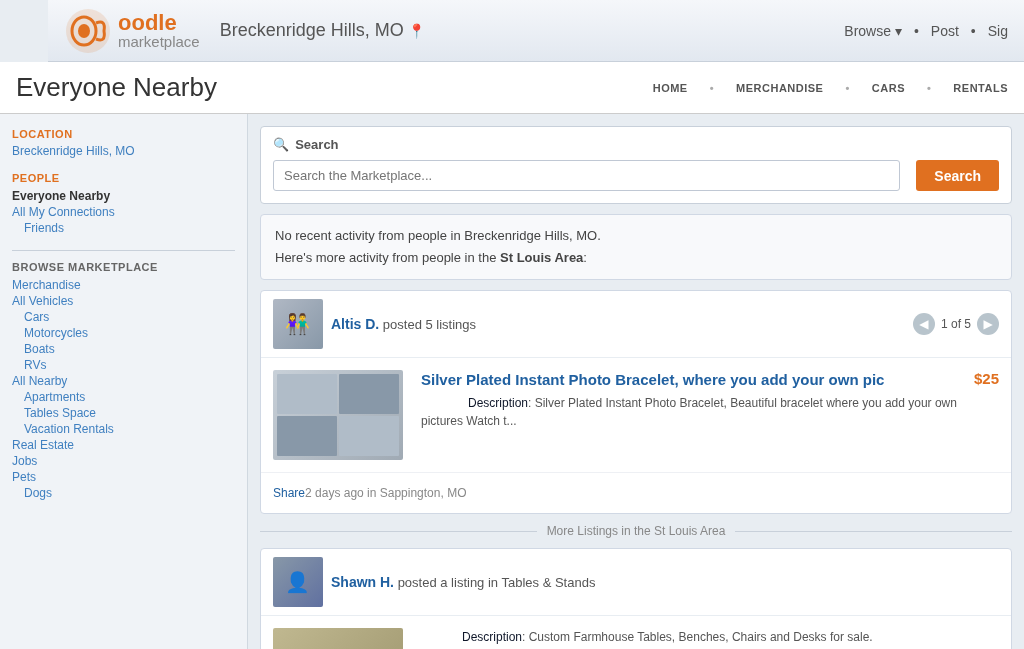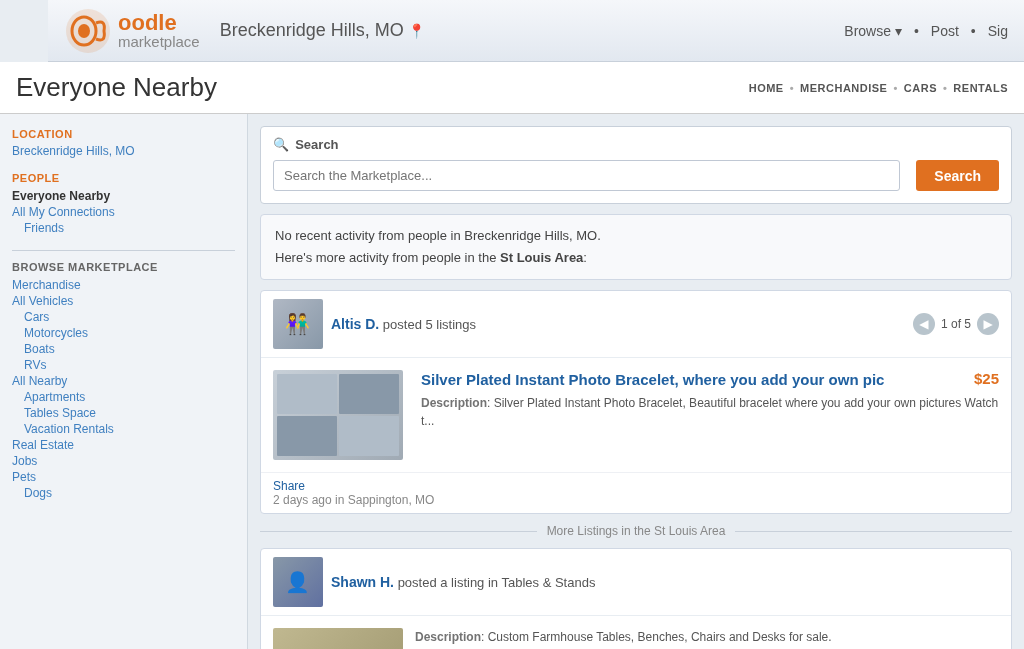--- a/index.html
+++ b/index.html
@@ -73,21 +73,21 @@
       justify-content: space-between;
     }
     #page-title-text {
       font-size: 26px;
       font-weight: normal;
       color: #333;
     }
     .nav-links {
       display: flex;
       align-items: flex-end;
-      gap: 6px;
+      gap: 22px;
       font-size: 11px;
       font-weight: bold;
       color: #777;
       letter-spacing: 0.5px;
     }
     .nav-link {
       color: #555;
       text-decoration: none;
       cursor: pointer;
       font-size: 11px;
@@ -340,26 +340,25 @@
       font-weight: bold;
       color: #e07020;
       white-space: nowrap;
       margin-left: 12px;
     }
     .listing-desc {
       font-size: 12px;
       color: #555;
       line-height: 1.5;
     }
-    .listing-desc strong { font-weight: bold; color: #737373; }
+    .listing-desc strong { font-weight: normal; color: #0f172a; margin-left: 47px; }
     .listing-footer {
       display: flex;
-      padding: 6px 12px;
+      padding: 13px 12px;
       border-top: 1px solid #eef0f4;
-      flex-direction: column;
     }
     .listing-share {
       font-size: 12px;
       color: #2060a0;
       cursor: pointer;
     }
     .listing-meta {
       font-size: 12px;
       color: #888;
     }

